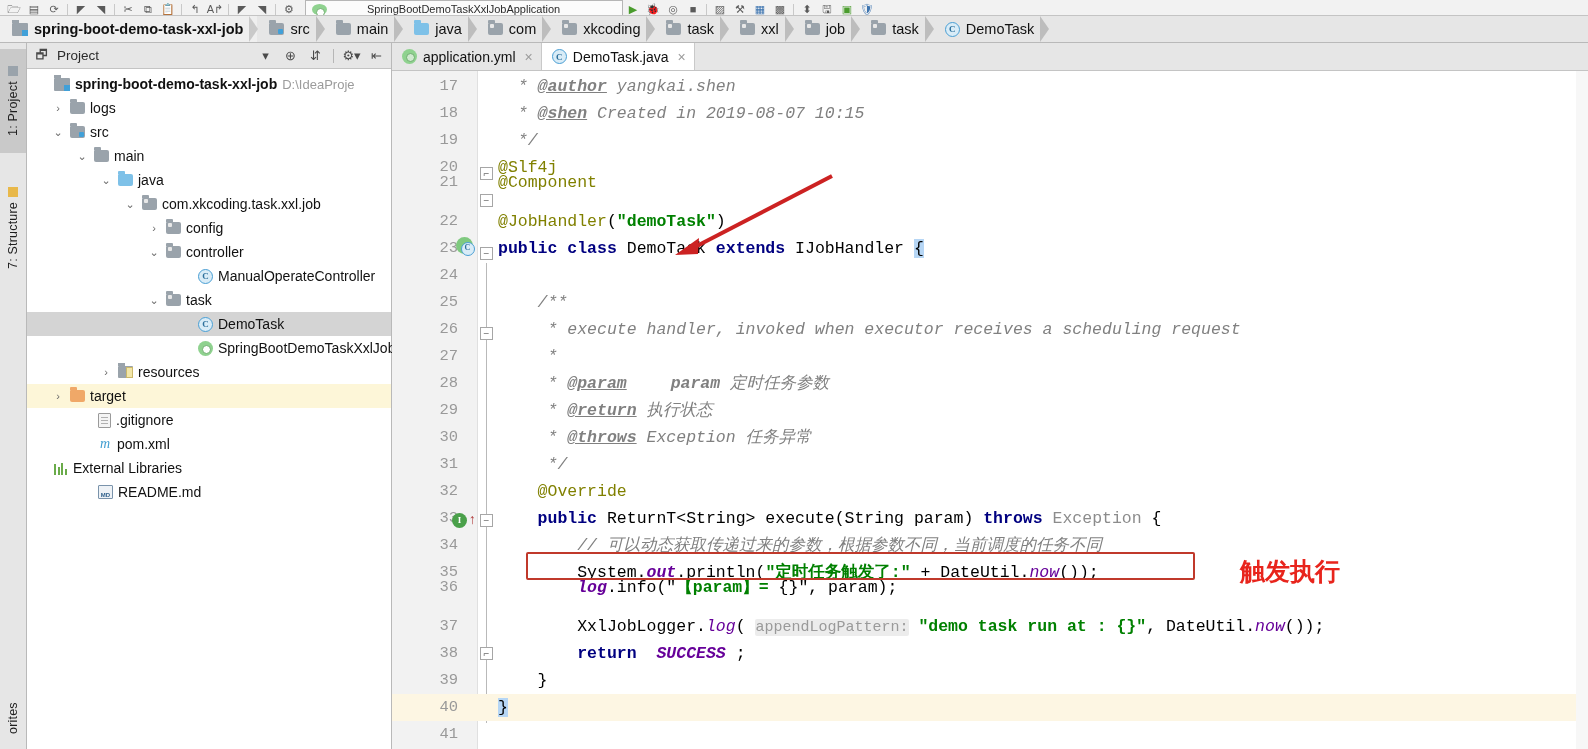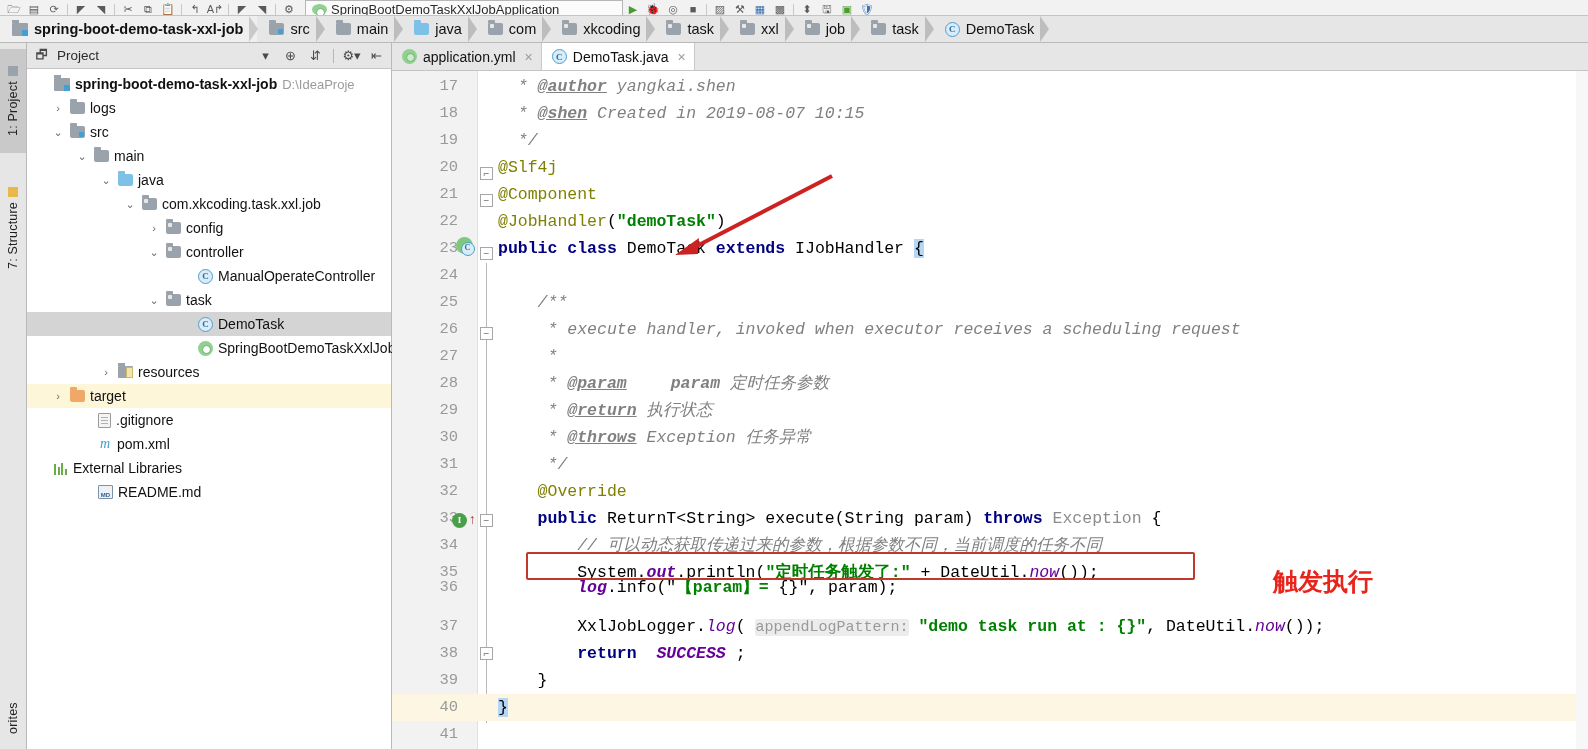--- a/index.html
+++ b/index.html
@@ -24,22 +24,22 @@
     font-size: 11px; line-height: 11px; color: #5a5a5a; overflow: hidden;
   }
   .tb-sep { width: 1px; height: 11px; background: #c9c9c9; margin: 0 3px; flex:0 0 1px; }
   .runcfg {
     height: 15px; min-width: 318px; background: #fbfbfb;
     border: 1px solid #b6b6b6; border-bottom: none;
     display: flex; align-items: flex-end; gap: 4px;
     padding: 0 6px; overflow: hidden; margin-left: 6px;
   }
   .runcfg-txt {
-    font-size: 13px; color: #2b2b2b; line-height: 11px;
-    white-space: nowrap; overflow: hidden;
+    font-size: 11px; color: #2b2b2b; line-height: 11px;
+    white-space: nowrap; overflow: hidden; margin-left: 36px;
   }
   .tb-ico.green { color: #4a9c2d; }
   .tb-ico.blue  { color: #3b73af; }
 
   
   .crumbbar {
     position: absolute; top: 16px; left: 0; width: 1588px; height: 27px;
     background: #e6e6e6; border-bottom: 1px solid #b9b9b9;
     display: flex; align-items: center; overflow: hidden;
   }
@@ -572,21 +572,21 @@
         <div class="cl" style="top:56px">
           <span class="lnum">19</span>
           <span class="code"><span class="cmt">  */</span></span>
         </div>
 
         <div class="cl" style="top:83px">
           <span class="lnum">20</span>
           <span class="code"><span class="ann">@Slf4j</span></span>
         </div>
 
-        <div class="cl" style="top:110px">
+        <div class="cl" style="top:98px">
           <span class="lnum">21</span>
           <span class="code"><span class="ann">@Component</span></span>
         </div>
 
         <div class="cl" style="top:137px">
           <span class="lnum">22</span>
           <span class="code"><span class="ann">@JobHandler</span>(<span class="str">"demoTask"</span>)</span>
         </div>
 
         <div class="cl" style="top:164px">
@@ -691,19 +691,19 @@
 
       </div>
 
       <svg class="arrowsvg" style="left:275px; top:95px; width:175px; height:95px;">
         <line x1="165" y1="10" x2="26" y2="82" stroke="#cc2222" stroke-width="4"></line>
         <polygon points="8,89 32,72 31,88" fill="#cc2222"></polygon>
       </svg>
 
       <div class="redbox" style="left:134px; top:481px; width:669px; height:28px;"></div>
 
-      <div class="redtext" style="left:848px; top:494px;margin-left:33px;">触发执行</div>
+      <div class="redtext" style="left:848px; top:484px;">触发执行</div>
 
       <div class="scroll-v"></div>
     </div>
   </div>
 
 </div>
 
 </body></html>

